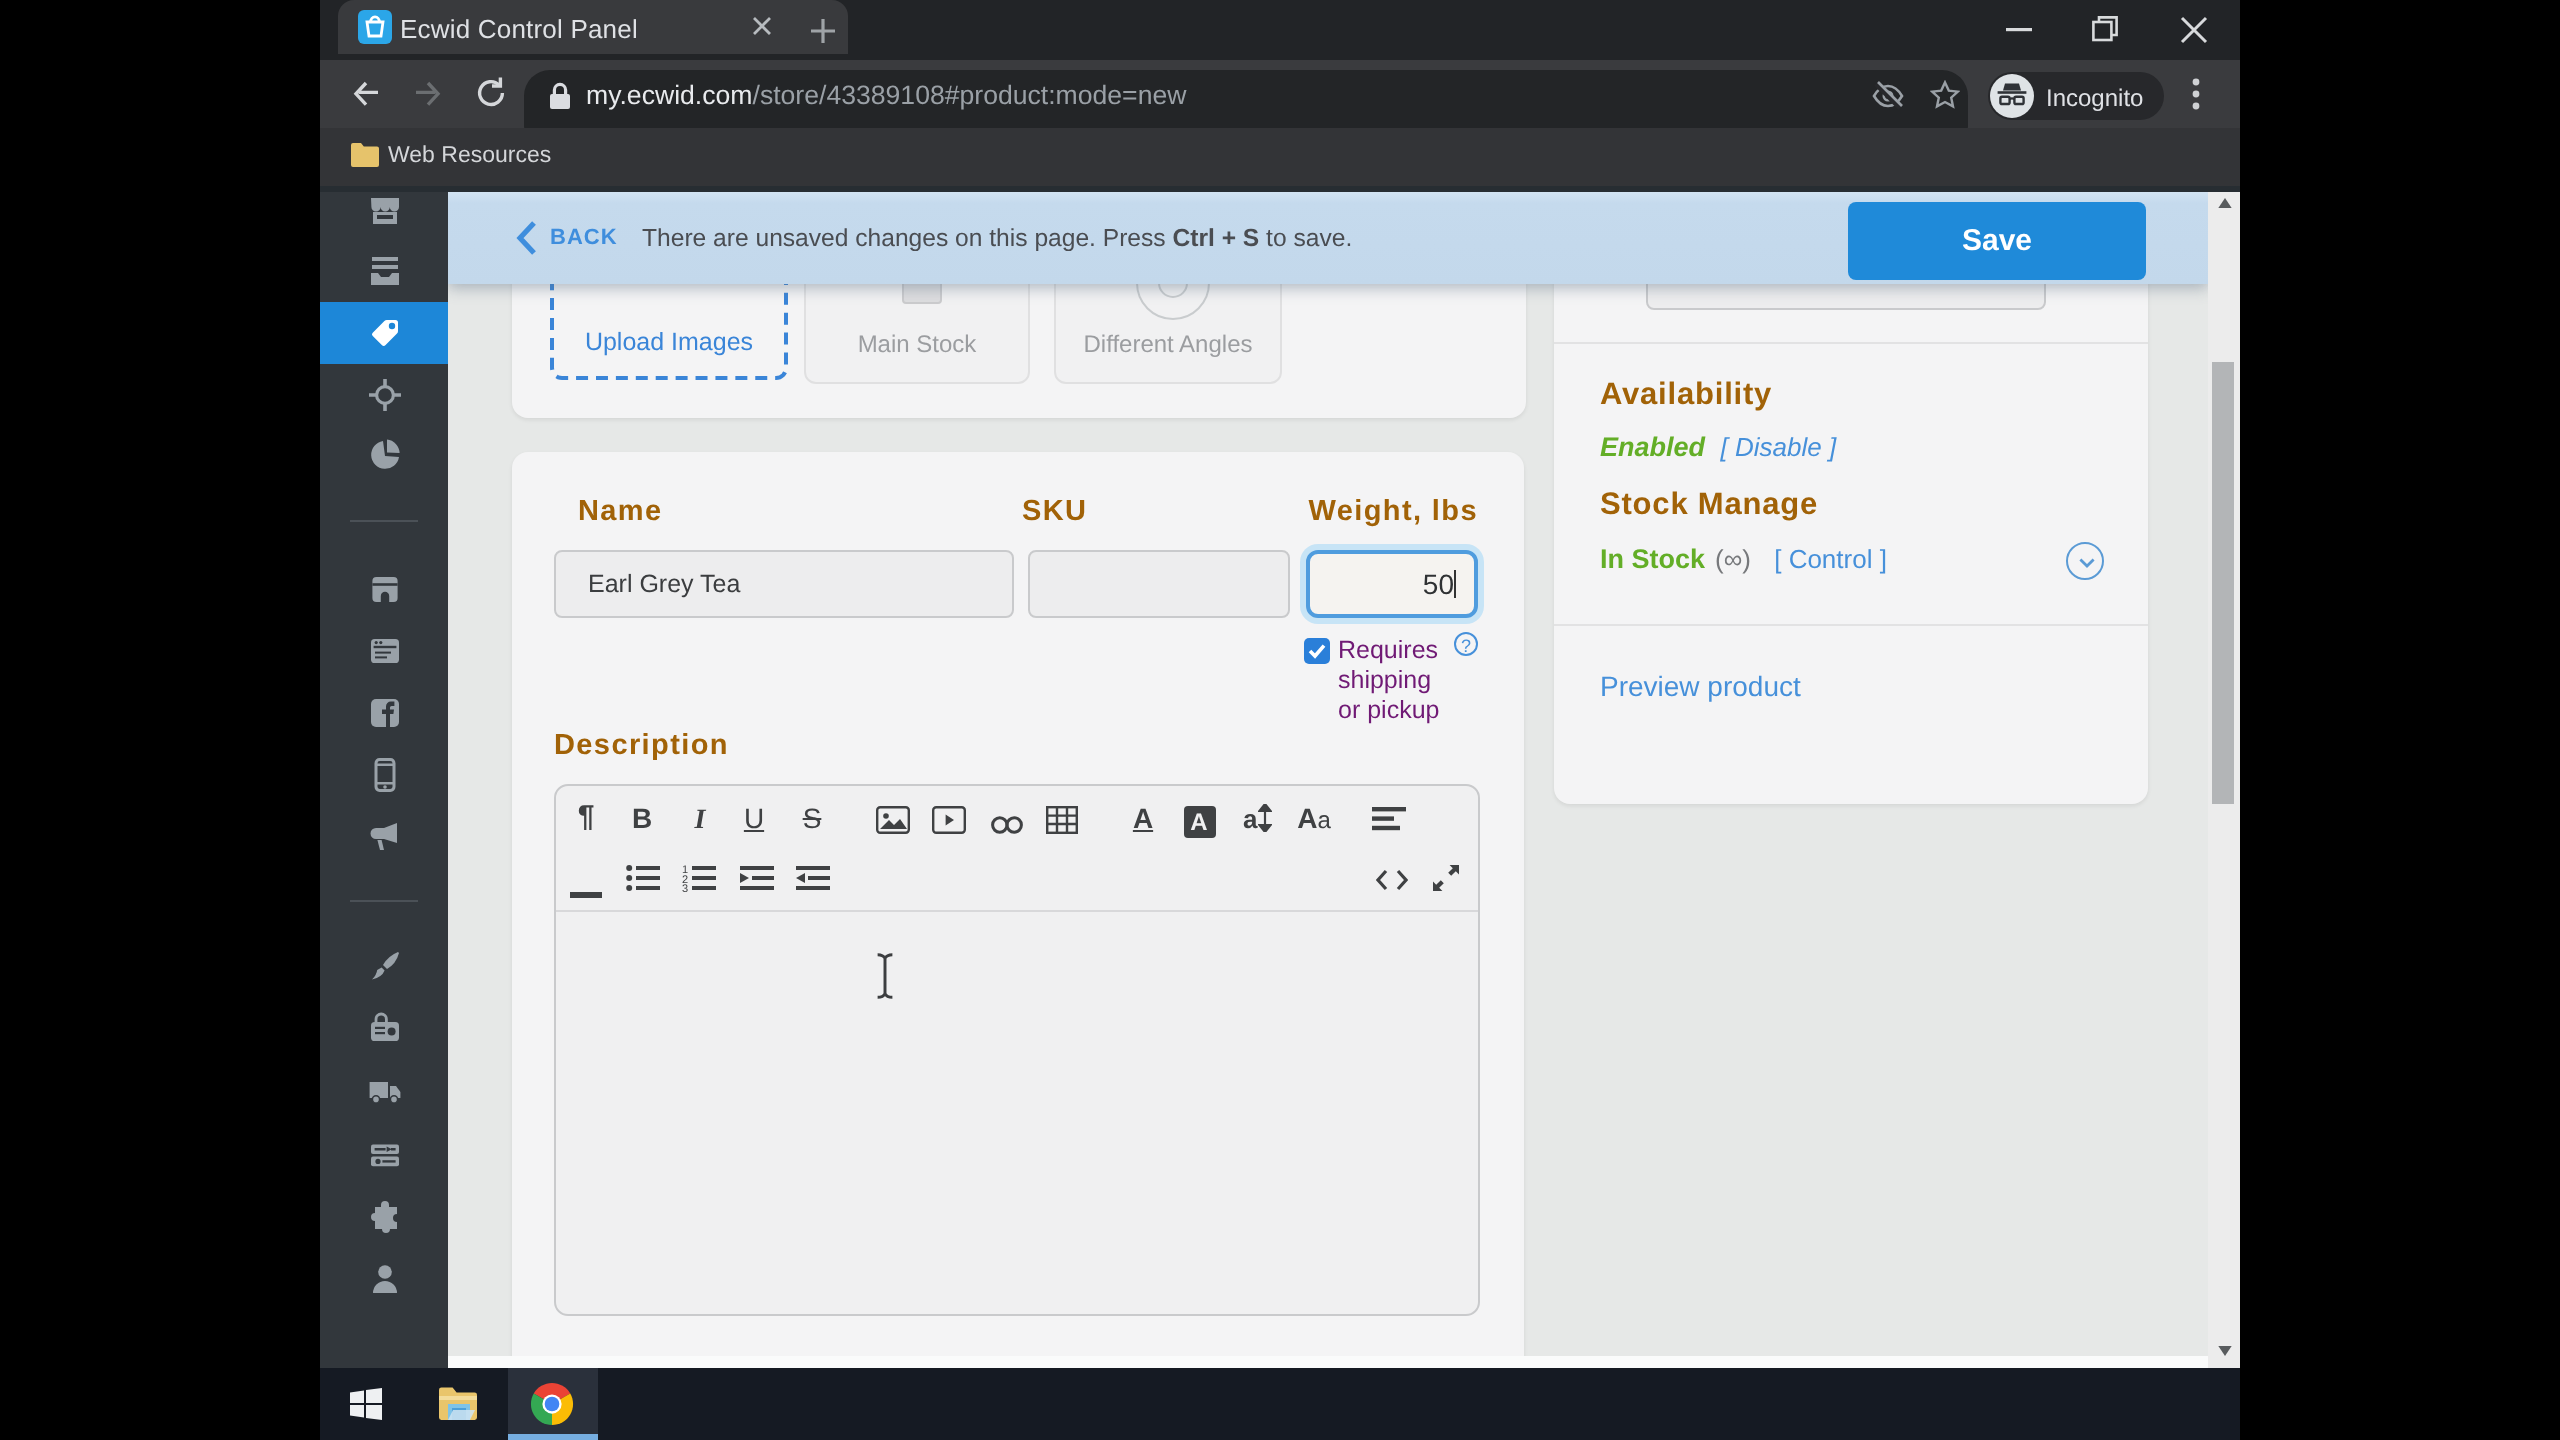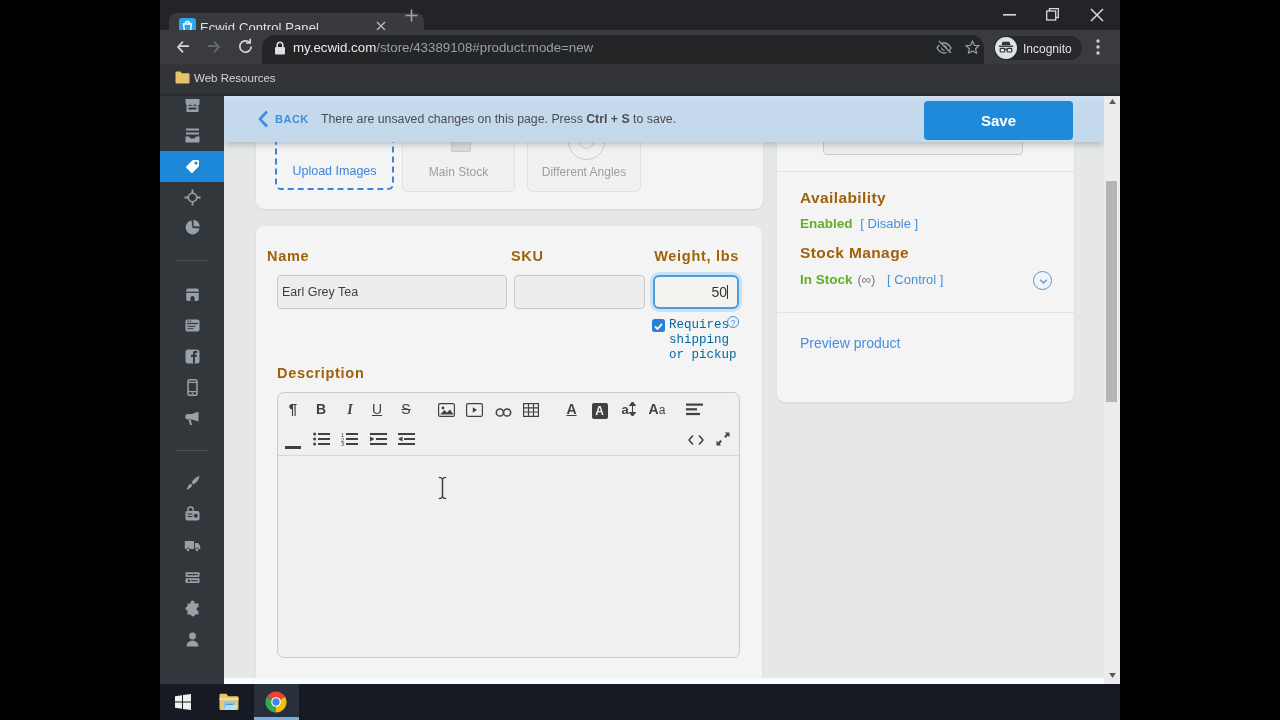--- a/index.html
+++ b/index.html
@@ -2,21 +2,21 @@
 <html><head>
 <meta charset="utf-8">
 <style>
   * { margin:0; padding:0; box-sizing:border-box; }
   html,body { width:1280px; height:720px; background:#000; overflow:hidden;
     font-family:"Liberation Sans", sans-serif; }
   .abs { position:absolute; }
   #screen { position:absolute; left:160px; top:0; width:960px; height:720px; background:#000; }
   
   #tabstrip { position:absolute; left:0; top:0; width:960px; height:30px; background:#222427; }
-  #tab { position:absolute; left:9px; top:13px; width:255px; height:27px; background:#393a3d;
+  #tab { position:absolute; left:9px; top:0; width:255px; height:27px; background:#393a3d;
     border-radius:8px 8px 0 0; }
   #tab .title { position:absolute; left:31px; top:7px; font-size:13px; color:#dfe1e5; letter-spacing:.1px; }
   
   #toolbar { position:absolute; left:0; top:30px; width:960px; height:34px; background:#3a3b3e; }
   #urlpill { position:absolute; left:102px; top:5px; width:722px; height:41px; border-radius:13px; background:#232527; }
   #urltext { position:absolute; left:31px; top:5px; font-size:13.3px; color:#e8eaed; white-space:nowrap; }
   #urltext .dim { color:#9aa0a6; }
   #incog { position:absolute; left:834px; top:6px; width:88px; height:24px; border-radius:12px; background:#27282b; }
   #incog .circ { position:absolute; left:1px; top:1px; width:22px; height:22px; border-radius:50%; background:#dfe3e6; }
   #incog .txt { position:absolute; left:29px; top:6px; font-size:12px; color:#dfe1e5; }
@@ -129,32 +129,32 @@
     <div class="abs" style="left:242px; top:-20px; width:113px; height:116px; background:#f1f1f2; border:1px solid #e0e0e1; border-radius:6px;"></div>
     <div class="abs" style="left:291px; top:40px; width:20px; height:16px; background:#dddddf; border:1px solid #cbcbcd; border-radius:2px;"></div>
     <div class="abs grtxt" style="left:242px; top:69px; width:113px; text-align:center; font-size:12px;">Main Stock</div>
     <div class="abs" style="left:367px; top:-20px; width:114px; height:116px; background:#f1f1f2; border:1px solid #e0e0e1; border-radius:6px;"></div>
     <div class="abs" style="left:408px; top:27px; width:37px; height:37px; border:1.5px solid #c9ccce; border-radius:50%;"></div>
     <div class="abs" style="left:419px; top:38px; width:15px; height:15px; border:1.5px solid #c9ccce; border-radius:50%;"></div>
     <div class="abs grtxt" style="left:367px; top:69px; width:114px; text-align:center; font-size:12px;">Different Angles</div>
     <div class="abs" style="left:115px; top:-20px; width:119px; height:114px; border:2px dashed #3a85d8; border-radius:6px;"></div>
     <div class="abs" style="left:115px; top:68px; width:119px; text-align:center; font-size:12.5px; color:#3a85d8;">Upload Images</div>
 
-    <div class="lbl" style="left:107px; top:152px;">Name</div>
+    <div class="lbl" style="left:129px; top:152px;">Name</div>
     <div class="lbl" style="left:351px; top:152px;">SKU</div>
     <div class="lbl" style="left:493px; top:152px; width:86px; text-align:right;">Weight, lbs</div>
-    <div class="inp" style="left:117px; top:179px; width:230px; font-size:12.5px; color:#3b3d3f; line-height:32px; padding-left:4px;">Earl Grey Tea</div>
+    <div class="inp" style="left:117px; top:179px; width:230px; font-size:12.5px; color:#3b3d3f; line-height:32px; padding-left:16px;">Earl Grey Tea</div>
     <div class="inp" style="left:354px; top:179px; width:131px;"></div>
     <div class="inp" style="left:493px; top:179px; width:86px; background:#f5f3f0; border:2px solid #4f9cde; border-radius:6px; box-shadow:0 0 0 3px #c7e4f6; font-size:14px; color:#2f3133; line-height:30px; text-align:right; padding-right:9px;">50<span style="display:inline-block;width:1px;height:14px;background:#333;vertical-align:-2px;"></span></div>
     <div class="abs" style="left:492px; top:223px; width:13px; height:13px; background:#2a7fd9; border-radius:2.5px;">
       <svg width="13" height="13" viewBox="0 0 13 13">
           <path d="M3 6.5 L5.5 9 L10 3.8" fill="none" stroke="#fff" stroke-width="1.8"></path>
         </svg>
     </div>
-    <div class="abs" style="left:509px; top:222px; font-size:12.5px; color:#0369a1; line-height:15.2px;font-family:Liberation Mono, monospace;">Requires<br>shipping<br>or pickup</div>
+    <div class="abs" style="left:509px; top:222px; font-size:12.5px; color:#701a75; line-height:15.2px;">Requires<br>shipping<br>or pickup</div>
     <div class="abs" style="left:567px; top:220px; width:12px; height:12px; border:1.2px solid #4690da; border-radius:50%; font-size:9px; color:#4690da; text-align:center; line-height:12px;">?</div>
     <div class="lbl" style="left:117px; top:269px;">Description</div>
     <div class="abs" style="left:117px; top:296px; width:463px; height:266px; background:#f0f0f1; border:1px solid #c9cacc; border-radius:7px;"></div>
     <div class="abs" style="left:118px; top:359px; width:461px; height:1px; background:#d8d8da;"></div>
     <div id="edtb1">
         <div class="abs" style="left: 123px; top: 304px; width: 20px; text-align: center; font-size: 14px; color: rgb(63, 65, 67);"><b style="font-size:15px">¶</b></div>
         <div class="abs" style="left: 151px; top: 305px; width: 20px; text-align: center; font-size: 14px; color: rgb(63, 65, 67);"><b>B</b></div>
         <div class="abs" style="left: 180px; top: 305px; width: 20px; text-align: center; font-size: 14px; color: rgb(63, 65, 67);"><i style="font-family:'Liberation Serif',serif;font-weight:700">I</i></div>
         <div class="abs" style="left: 207px; top: 305px; width: 20px; text-align: center; font-size: 14px; color: rgb(63, 65, 67);"><u>U</u></div>
         <div class="abs" style="left: 236px; top: 305px; width: 20px; text-align: center; font-size: 14px; color: rgb(63, 65, 67);"><s>S</s></div>
@@ -226,21 +226,21 @@
           </svg></div>
       </div>
     <div id="edtb2"></div>
     <svg class="abs" style="left:276px; top:380px;" width="13" height="24" viewBox="0 0 14 26">
       <path d="M3 1.5 Q6 1.5 7 3.5 Q8 1.5 11 1.5 M7 3.5 V22.5 M3 24.5 Q6 24.5 7 22.5 Q8 24.5 11 24.5" fill="none" stroke="#3c3e40" stroke-width="1.6"></path>
     </svg>
 
     <div class="abs" style="left:663px; top:28px; width:200px; height:31px; background:#ededee; border:1px solid #c9cacc; border-radius:4px;"></div>
     <div class="abs" style="left:617px; top:75px; width:297px; height:1px; background:#e2e2e3;"></div>
     <div class="lbl" style="left:640px; top:93px; font-size:15.5px; letter-spacing:.4px;">Availability</div>
-    <div class="abs" style="left:640px; top:119px; font-size:14px;"><span class="green">Enabled</span>&nbsp; <span class="blue" style="font-size:13px">[ Disable ]</span></div>
+    <div class="abs" style="left:640px; top:119px; font-size:14px;font-style:italic;"><span class="green">Enabled</span>&nbsp; <span class="blue" style="font-size:13px">[ Disable ]</span></div>
     <div class="lbl" style="left:640px; top:148px; font-size:15.5px; letter-spacing:.4px;">Stock Manage</div>
     <div class="abs" style="left:640px; top:175px; font-size:14px;"><span class="green">In Stock</span> <span style="color:#77797c;font-size:13px"> (∞)</span>&nbsp; &nbsp;<span class="blue" style="font-size:13px">[ Control ]</span></div>
     <div class="abs" style="left:873px; top:175px; width:19px; height:19px; border:1.3px solid #5b9bd5; border-radius:50%;">
       <svg width="19" height="19" viewBox="0 0 19 19">
           <path d="M6.2 7.8 L9.5 11 L12.8 7.8" fill="none" stroke="#5b9bd5" stroke-width="1.4"></path>
         </svg>
     </div>
     <div class="abs" style="left:617px; top:216px; width:297px; height:1px; background:#e2e2e3;"></div>
     <div class="abs blue" style="left:640px; top:239px; font-size:14px;">Preview product</div>
 

